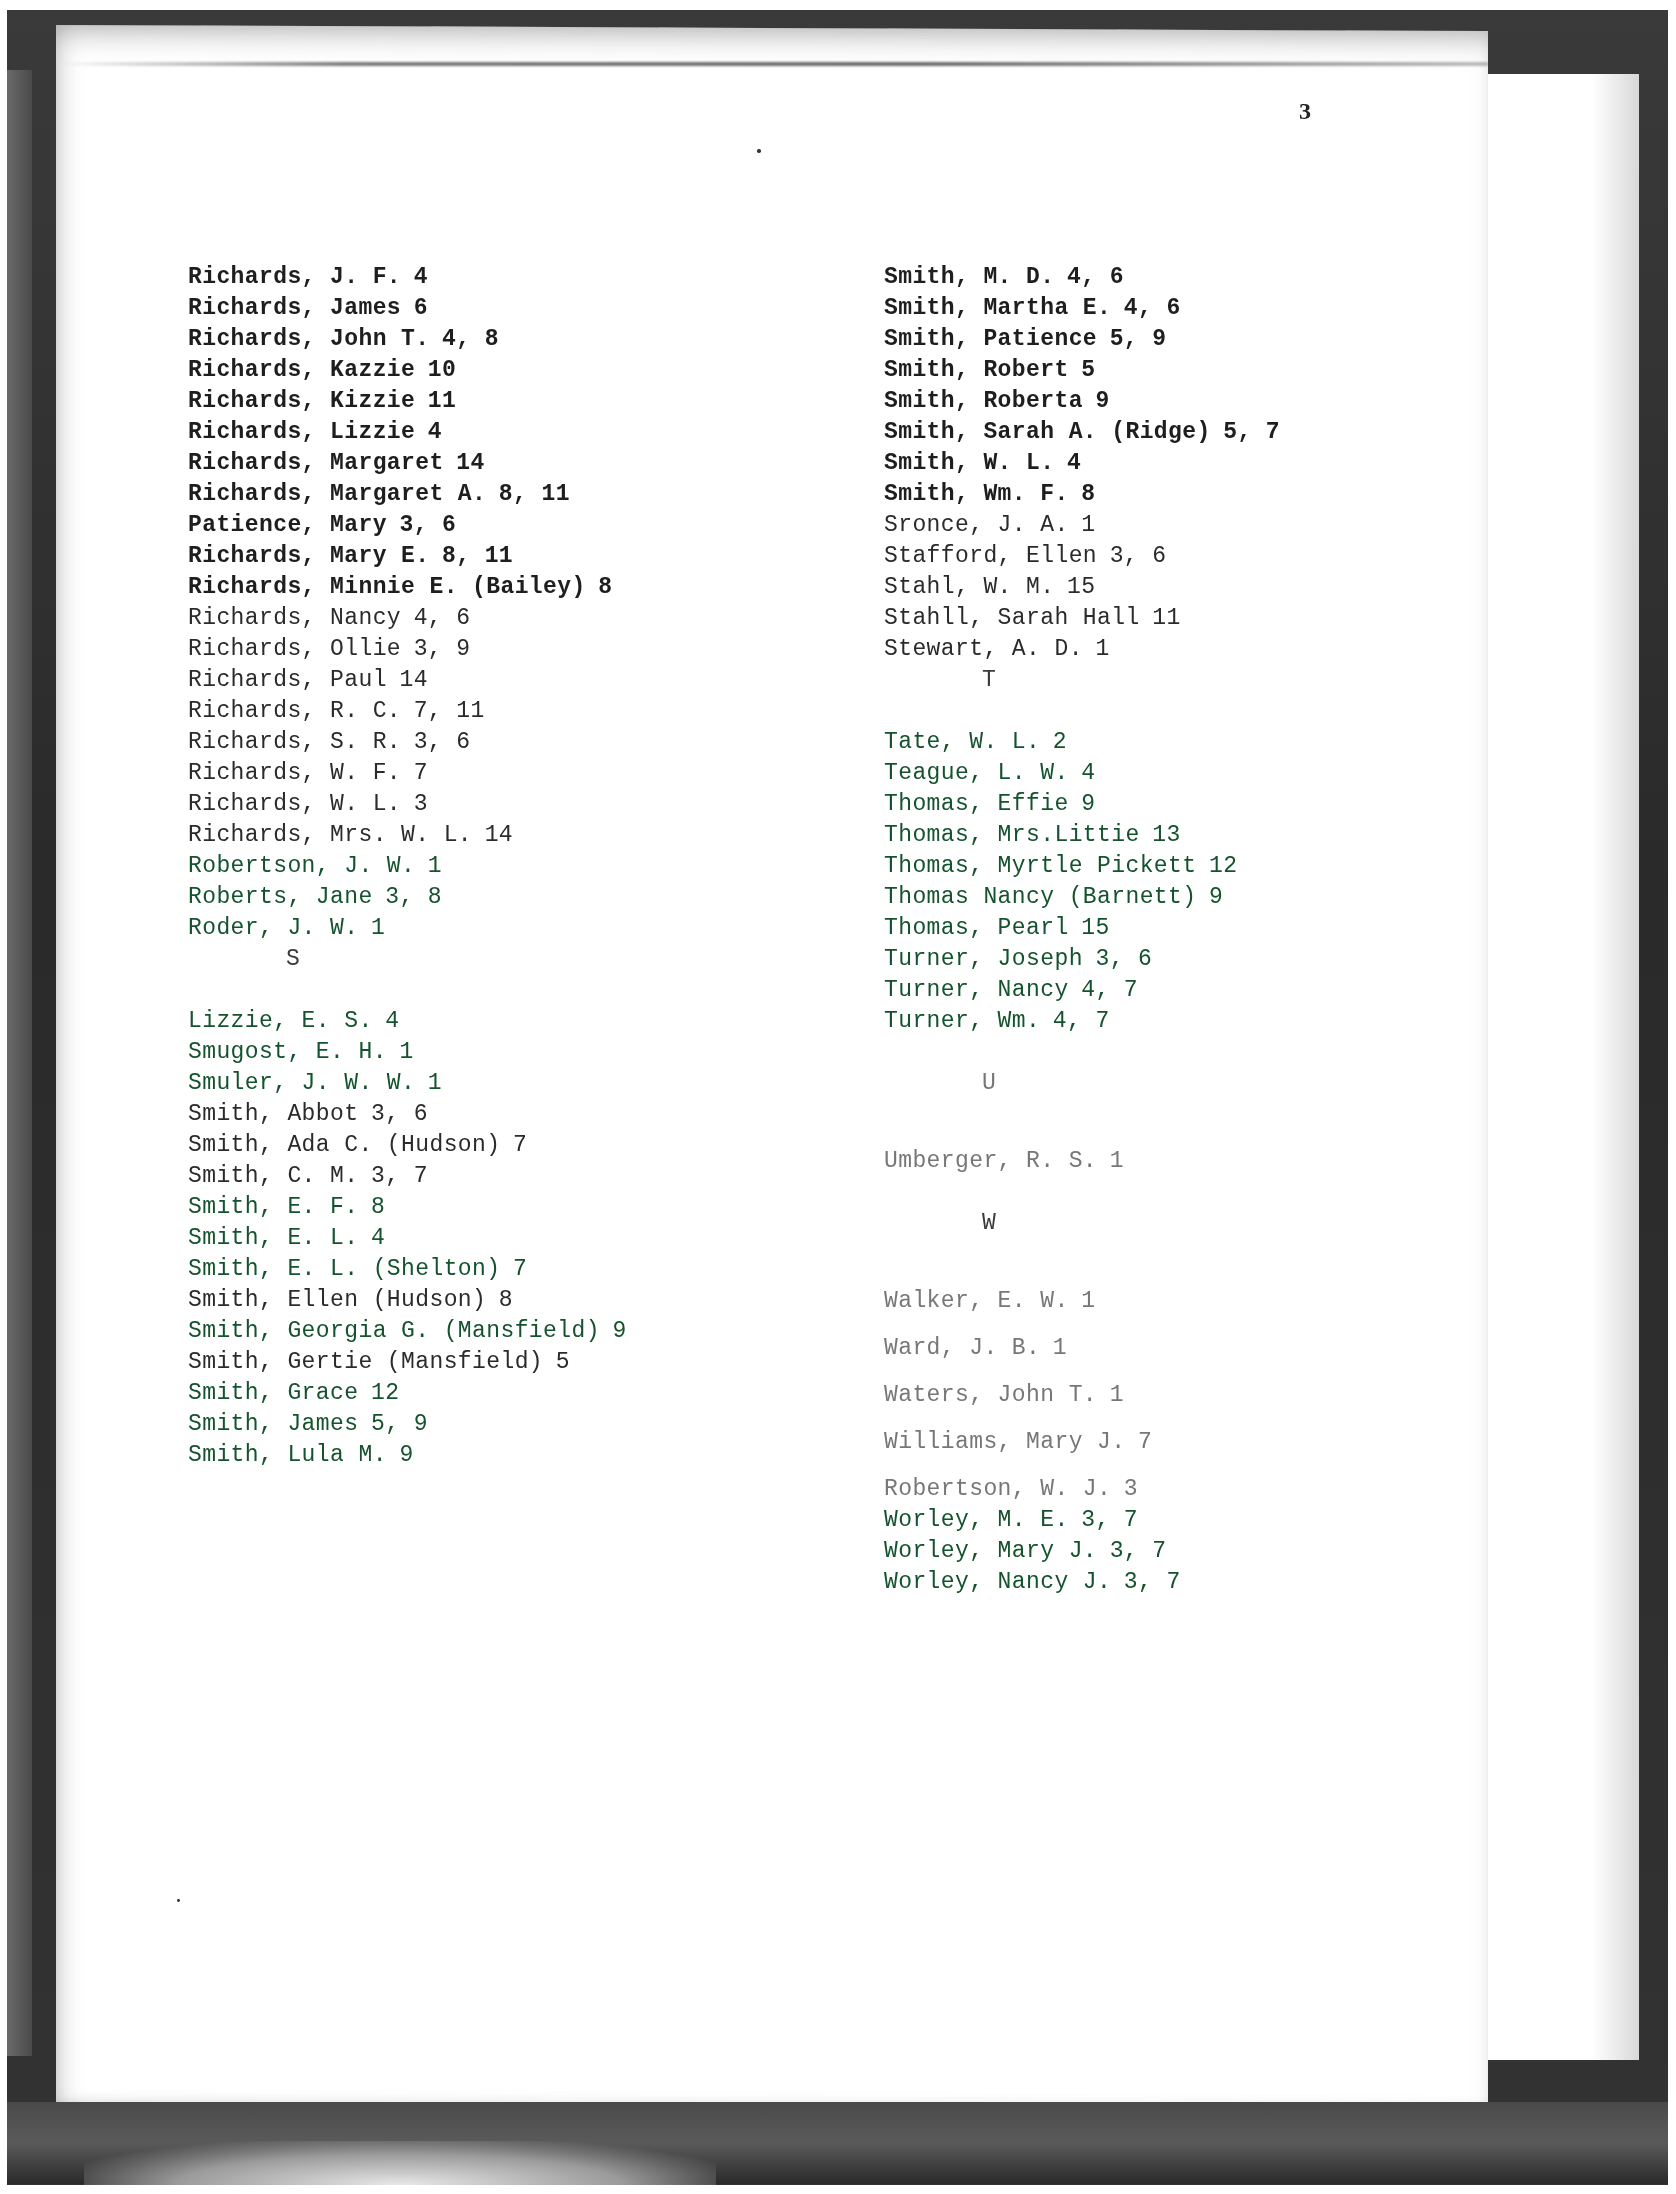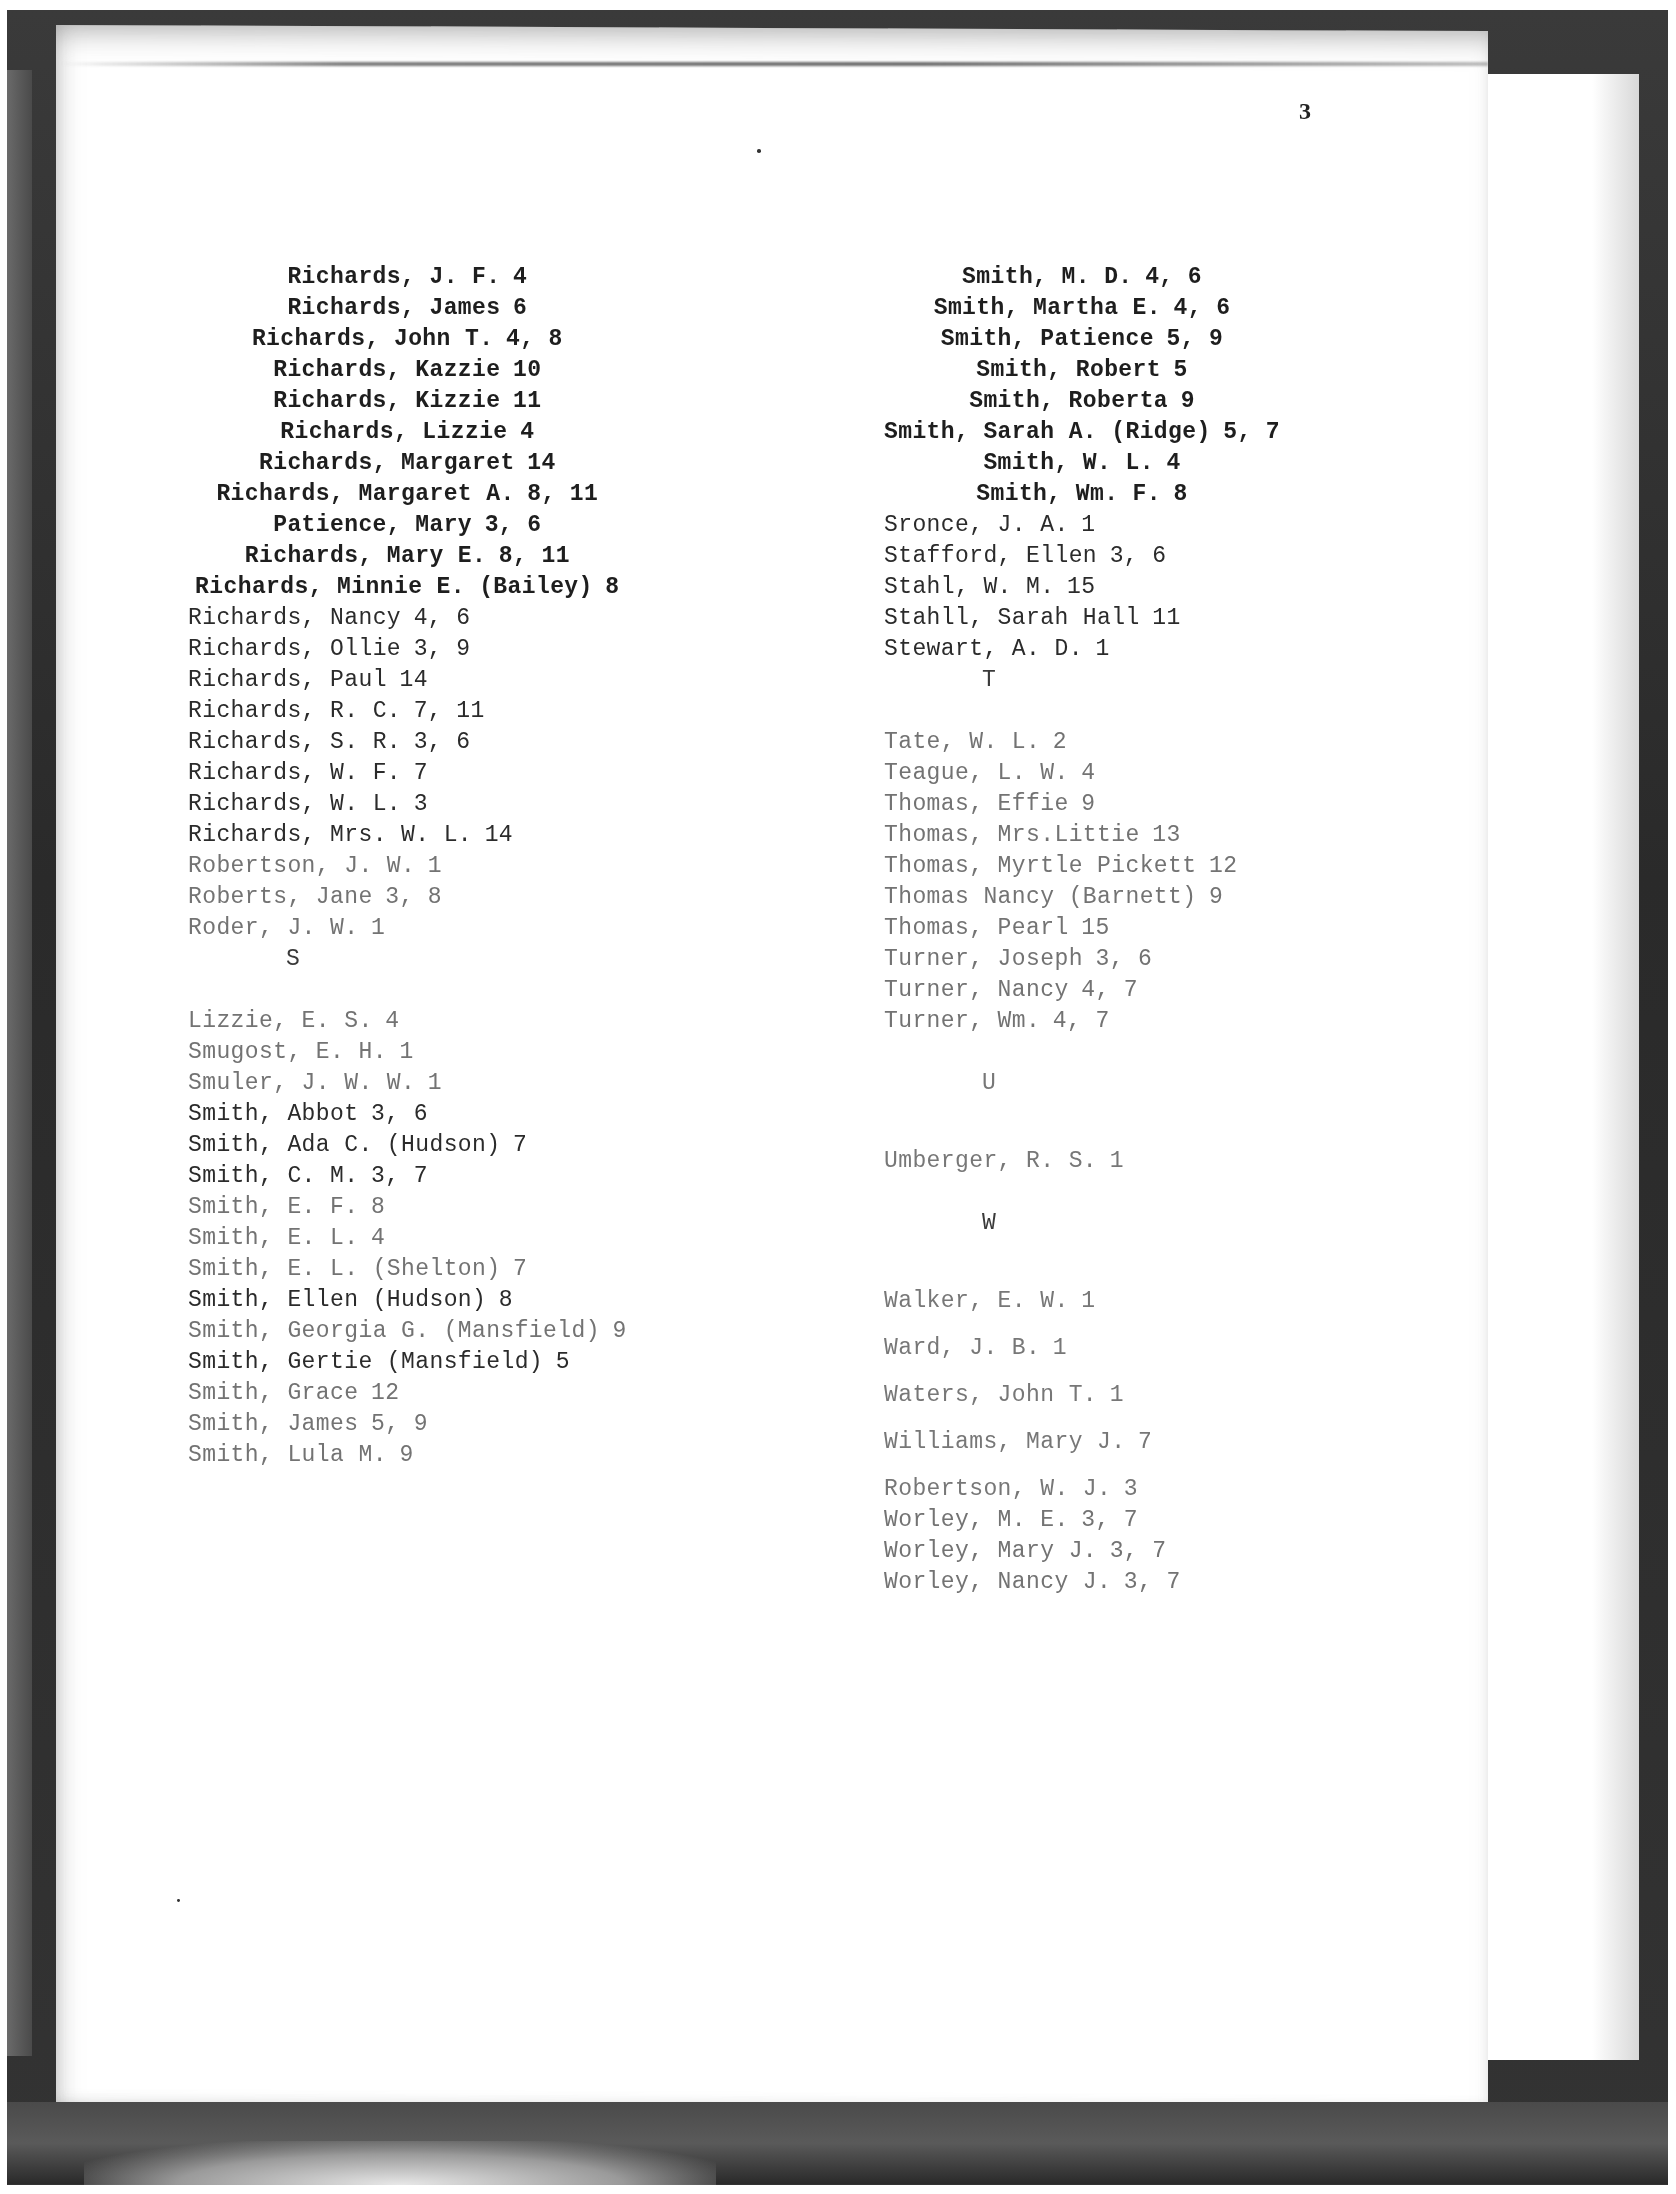--- a/index.html
+++ b/index.html
@@ -52,22 +52,22 @@
     font-weight: bold; font-size: 24px; color: #222;
   }
   .column { position: absolute; }
   .col-left { left: 188px; top: 262px; }
   .col-right { left: 884px; top: 262px; }
   .line {
     height: 31px; line-height: 31px;
     font-size: 23px; color: #2b2b2b; white-space: pre;
     letter-spacing: 0.4px;
   }
-  .line.bold { font-weight: bold; color: #1e1e1e; text-align: center; }
-  .line.faint { color: #737373; }
+  .line.bold { font-weight: bold; color: #1e1e1e; }
+  .line.faint { color: #14532d; }
   .line.fainter { color: #777; margin-top: 16px; }
   .entry-name { }
   .entry-pages { margin-left: 12.6px; }
   .letter-heading {
     height: 31px; line-height: 31px; font-size: 23px; color: #3a3a3a;
     padding-left: 98px;
   }
   .spacer { height: 31px; }
   .speck { position: absolute; width: 3.5px; height: 3.5px; border-radius: 50%; background: #333; }
 </style>

